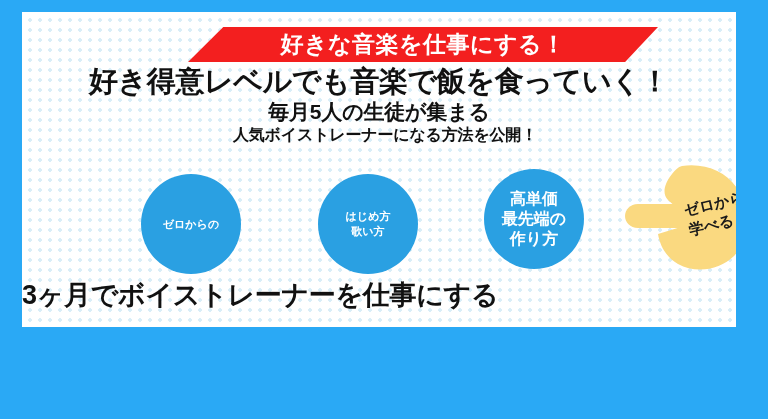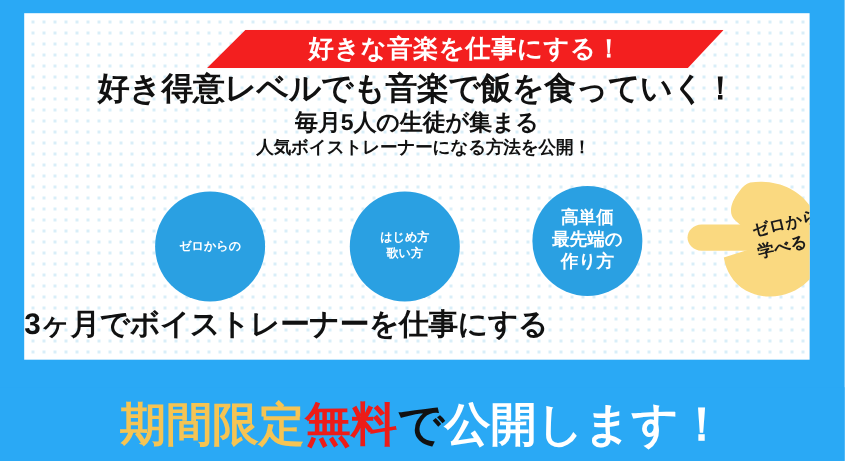--- a/index.html
+++ b/index.html
@@ -240,19 +240,14 @@
         <div class="hl">学べる！</div>
       </div>
     </div>
 
     <div id="closing-block">
       <div class="closing-line">3ヶ月でボイストレーナーを仕事にする</div>
     </div>
 
   </div>
 
-  <div id="bottom-bar">
-    <div id="bottom-bar-text">
-      <span class="bb-gold">期間限定</span><span class="bb-red">無料</span><span class="bb-dark">で</span><span class="bb-white">公開します！</span>
-    </div>
-  </div>
 
 </div>
 
 </body></html>

